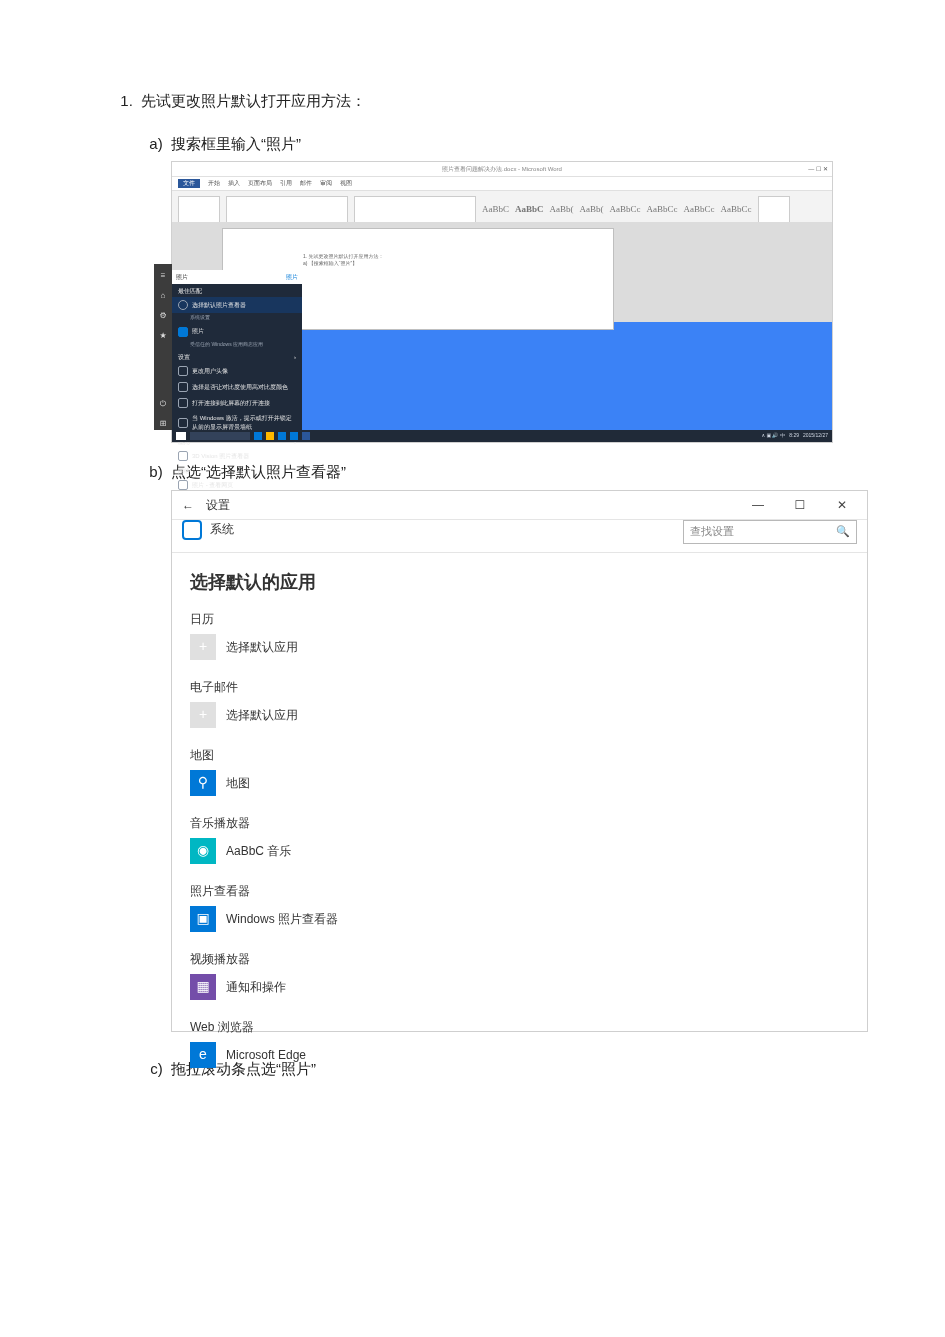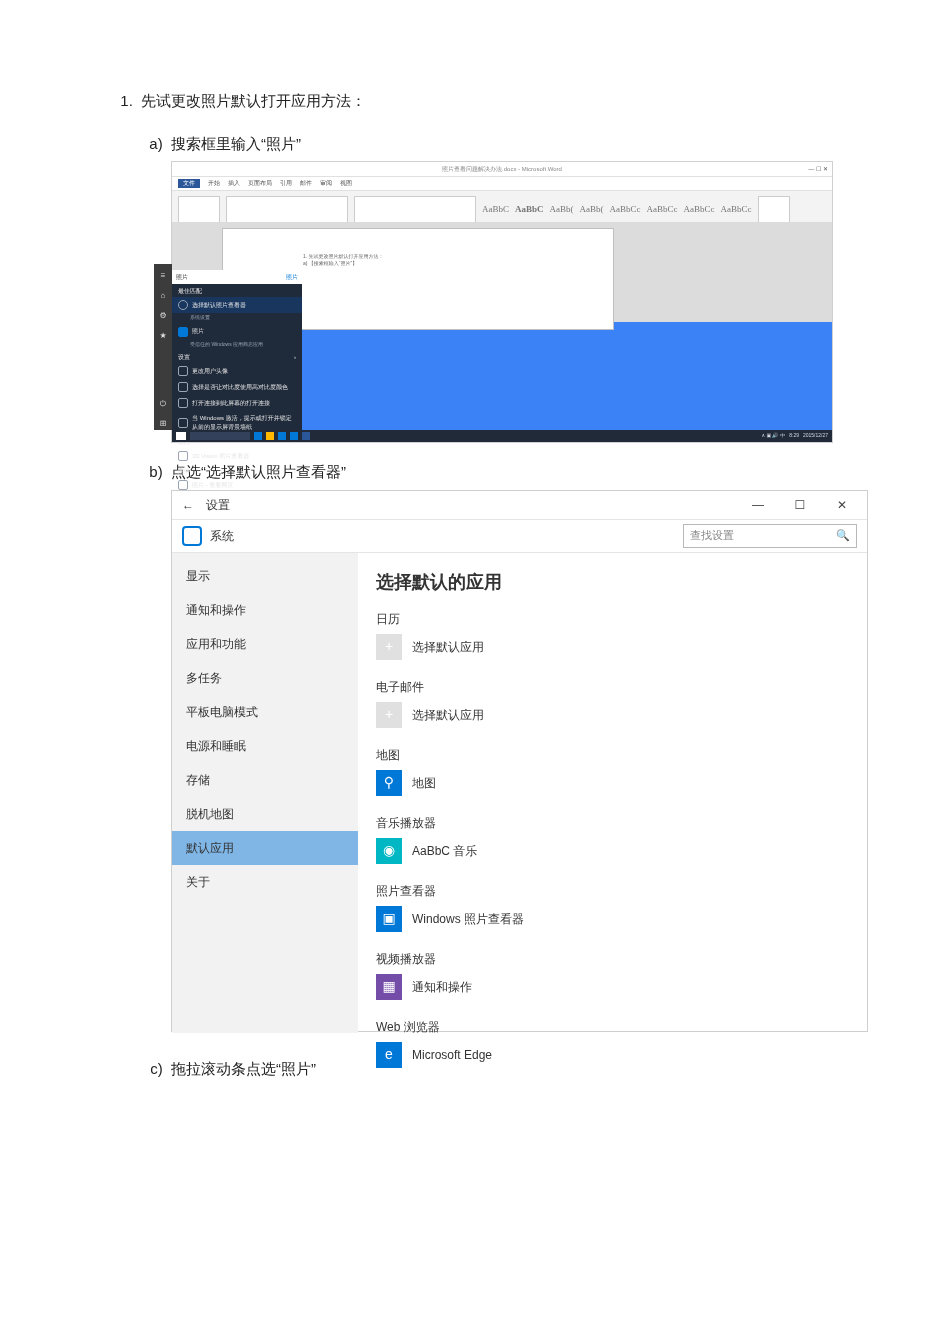--- a/index.html
+++ b/index.html
@@ -96,21 +96,21 @@
   }
   .sb-title {
     height:28px; border-bottom:1px solid #e5e5e5;
     display:flex; align-items:center; padding:0 10px; gap:12px;
   }
   .sb-title .spacer { flex:1; }
   .sb-winbtn {
     width:30px; text-align:center; font-size:12px; color:#444;
   }
   .sb-header {
-    height:32px; display:flex; align-items:center; padding:0 10px;
+    height:32px; display:flex; padding:0 10px;
     border-bottom:1px solid #e5e5e5;
   }
   .sb-header .hdr-ico {
     width:16px; height:16px; border:2px solid #0078d7; border-radius:4px;
     transform: rotate(0deg); display:inline-block; margin-right:8px;
   }
   .sb-search {
     width:160px; height:22px; border:1px solid #b8b8b8;
     display:flex; align-items:center; padding:0 6px; color:#888; font-size:11px;
     margin-left:auto;
@@ -284,32 +284,20 @@
             </div>
             <div class="sb-header">
               <span class="hdr-ico"></span>
               <span>系统</span>
               <div class="sb-search">
                 <span>查找设置</span>
                 <span class="glyph">🔍</span>
               </div>
             </div>
             <div class="sb-body">
-              <div class="sb-sidebar">
-                <div class="item">显示</div>
-                <div class="item">通知和操作</div>
-                <div class="item">应用和功能</div>
-                <div class="item">多任务</div>
-                <div class="item">平板电脑模式</div>
-                <div class="item">电源和睡眠</div>
-                <div class="item">存储</div>
-                <div class="item">脱机地图</div>
-                <div class="item sel">默认应用</div>
-                <div class="item">关于</div>
-              </div>
               <div class="sb-main">
                 <h2>选择默认的应用</h2>
 
                 <div class="sb-cat">日历</div>
                 <div class="sb-entry">
                   <span class="ico ico-plus">+</span>
                   <span>选择默认应用</span>
                 </div>
 
                 <div class="sb-cat">电子邮件</div>

